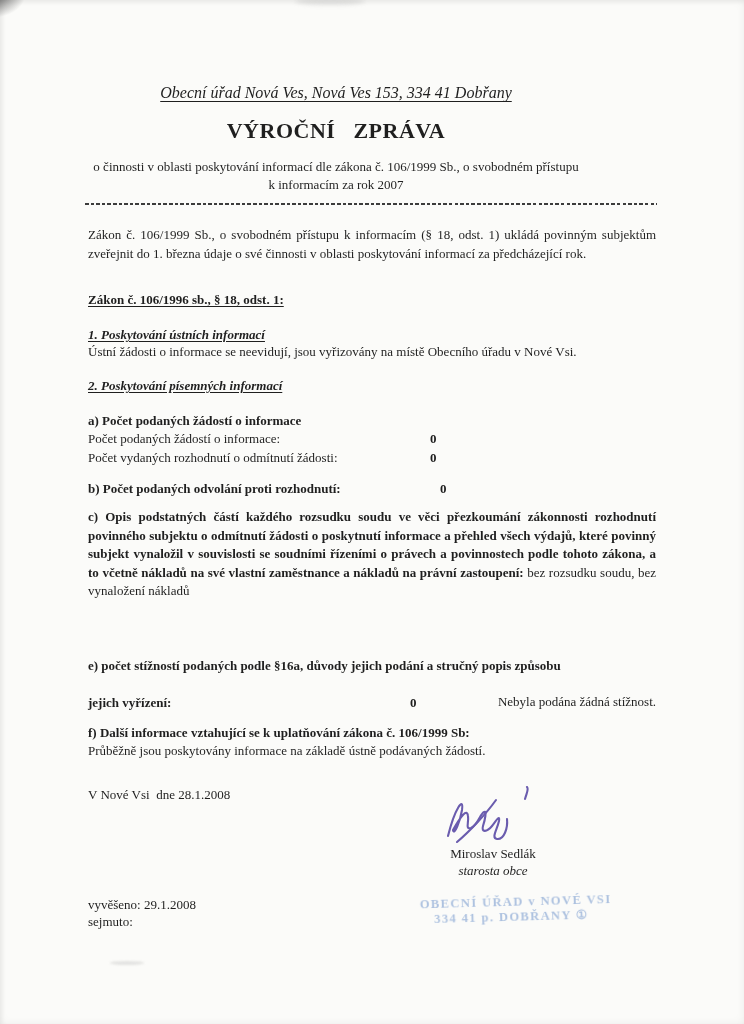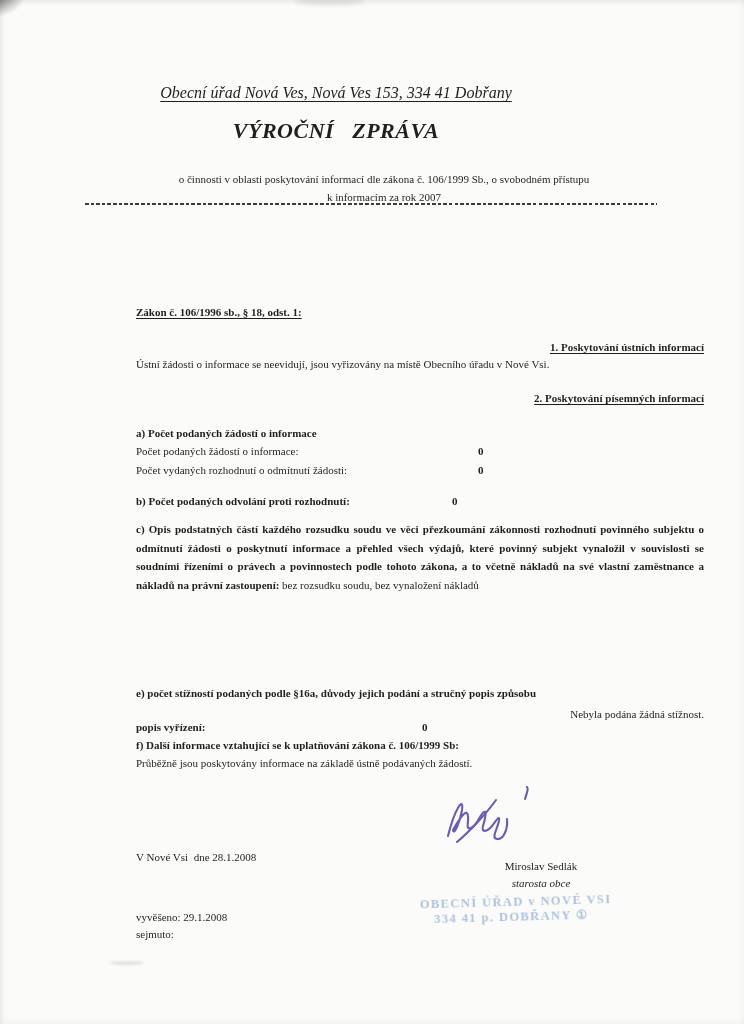--- a/index.html
+++ b/index.html
@@ -20,55 +20,55 @@
   
   .artifact-corner{top:-6px;left:-8px;width:34px;height:24px;
     background:radial-gradient(ellipse at top left, rgba(45,45,45,.8), rgba(45,45,45,0) 70%);}
   .artifact-top{top:-2px;left:295px;width:70px;height:7px;border-radius:50%;
     background:rgba(140,140,140,.22);filter:blur(2px);}
   .artifact-bottom{top:961px;left:110px;width:34px;height:4px;border-radius:50%;
     background:rgba(120,120,120,.18);filter:blur(1px);}
 
   .org-line{top:84px;font-size:16px;font-style:italic;
     text-decoration:underline;text-underline-offset:3px;}
-  .doc-title{top:118px;font-size:22px;font-weight:bold;font-style:italic;
+  .doc-title{top:118px;font-size:22px;font-weight:bold;
     word-spacing:.55em;letter-spacing:.5px;margin:0;}
   .subtitle1{top:158px;font-size:12.5px;}
   .subtitle2{top:176px;font-size:12.5px;}
   .dashed-rule{top:203px;left:85px;width:572px;height:2px;
     background:repeating-linear-gradient(90deg,#3c3c3c 0 3.5px,transparent 3.5px 5.6px);}
 
-  .body-text{font-size:11px;line-height:18.5px;margin:12px;padding-left:36px;}
+  .body-text{font-size:13px;line-height:18.5px;margin:0;}
   .justify{text-align:justify;}
   .bold{font-weight:bold;}
   .underline{text-decoration:underline;text-underline-offset:2px;}
-  .italic{text-align:right;}
+  .italic{font-style:italic;}
 
   .intro{top:226px;}
   .law-heading{top:291px;}
   .sec-oral-heading{top:326px;}
   .sec-oral-body{top:343px;}
   .sec-written-heading{top:377px;}
 
   .item-a-heading{top:412px;}
   .item-a-rows{top:430px;}
   .value-row{position:relative;height:18.5px;}
   .value-row .val{position:absolute;left:342px;top:0;font-weight:bold;}
   .item-b{top:480px;}
   .item-b .val{left:352px;}
   .item-c{top:508px;}
   .item-d{top:611px;}
-  .item-e-line1{top:672px;}
+  .item-e-line1{top:657px;}
   .item-e-line2{top:675px;}
   .item-e-line2 .val{left:322px;}
   .item-e-note{top:693px;text-align:right;}
   .item-f-heading{top:724px;}
   .item-f-body{top:742px;}
 
-  .place-date{top:836px;white-space:pre-wrap;}
+  .place-date{top:786px;white-space:pre-wrap;}
 
   .signature{left:441px;top:786px;width:108px;height:64px;color:var(--signature,#6b5fb0);}
   .signer-name{left:413px;top:845px;width:160px;text-align:center;}
   .signer-title{left:413px;top:862px;width:160px;text-align:center;font-style:italic;}
 
   .posted{top:896px;}
   .removed{top:913px;}
 
   .stamp{left:420px;top:894px;width:240px;
     transform:rotate(-1.6deg);
@@ -84,20 +84,21 @@
   <div class="abs artifact-corner"></div>
   <div class="abs artifact-top"></div>
   <div class="abs artifact-bottom"></div>
 
   <div class="abs centered org-line">Obecní úřad Nová Ves, Nová Ves 153, 334 41 Dobřany</div>
   <h1 class="abs centered doc-title">VÝROČNÍ ZPRÁVA</h1>
   <div class="abs centered subtitle1 body-text">o činnosti v oblasti poskytování informací dle zákona č. 106/1999 Sb., o svobodném přístupu</div>
   <div class="abs centered subtitle2 body-text">k informacím za rok 2007</div>
   <div class="abs dashed-rule"></div>
 
+  <p class="abs content body-text justify intro">Zákon č. 106/1999 Sb., o svobodném přístupu k informacím (§ 18, odst. 1) ukládá povinným subjektům zveřejnit do 1. března údaje o své činnosti v oblasti poskytování informací za předcházející rok.</p>
 
   <div class="abs content body-text bold underline law-heading">Zákon č. 106/1996 sb., § 18, odst. 1:</div>
 
   <div class="abs content body-text bold italic underline sec-oral-heading">1. Poskytování ústních informací</div>
   <div class="abs content body-text sec-oral-body">Ústní žádosti o informace se neevidují, jsou vyřizovány na místě Obecního úřadu v Nové Vsi.</div>
 
   <div class="abs content body-text bold italic underline sec-written-heading">2. Poskytování písemných informací</div>
 
   <div class="abs content body-text bold item-a-heading">a) Počet podaných žádostí o informace</div>
   <div class="abs content body-text item-a-rows">
@@ -114,21 +115,21 @@
   <div class="abs content body-text bold value-row item-b">
     <span>b) Počet podaných odvolání proti rozhodnutí:</span>
     <span class="val">0</span>
   </div>
 
   <p class="abs content body-text justify item-c"><span class="bold">c) Opis podstatných částí každého rozsudku soudu ve věci přezkoumání zákonnosti rozhodnutí povinného subjektu o odmítnutí žádosti o poskytnutí informace a přehled všech výdajů, které povinný subjekt vynaložil v souvislosti se soudními řízeními o právech a povinnostech podle tohoto zákona, a to včetně nákladů na své vlastní zaměstnance a nákladů na právní zastoupení:</span> <span>bez rozsudku soudu, bez vynaložení nákladů</span></p>
 
 
   <div class="abs content body-text bold justify item-e-line1">e) počet stížností podaných podle §16a, důvody jejich podání a stručný popis způsobu</div>
   <div class="abs content body-text bold value-row item-e-line2">
-    <span>popis vyřízení:</span>
+    <span>jejich vyřízení:</span>
     <span class="val">0</span>
   </div>
   <div class="abs content body-text item-e-note">Nebyla podána žádná stížnost.</div>
 
   <div class="abs content body-text bold item-f-heading">f) Další informace vztahující se k uplatňování zákona č. 106/1999 Sb:</div>
   <div class="abs content body-text item-f-body">Průběžně jsou poskytovány informace na základě ústně podávaných žádostí.</div>
 
   <div class="abs content body-text place-date">V Nové Vsi  dne 28.1.2008</div>
 
   <svg class="abs signature" viewBox="0 0 108 64" fill="none" stroke="currentColor" stroke-width="2.1" stroke-linecap="round" stroke-linejoin="round">

